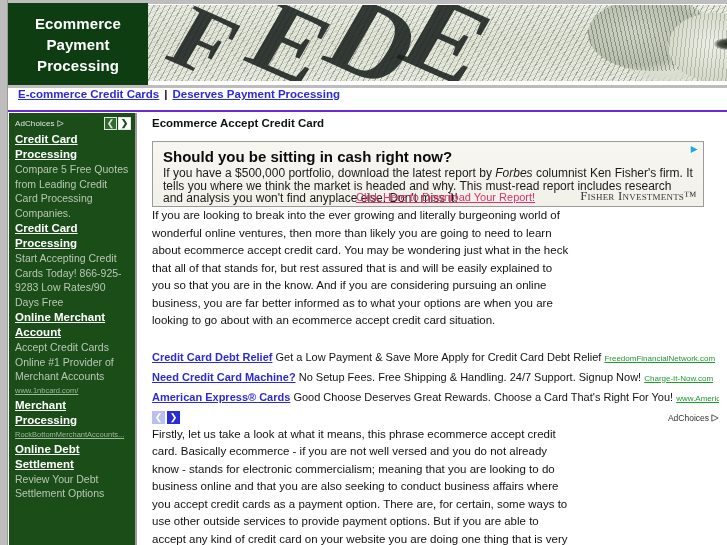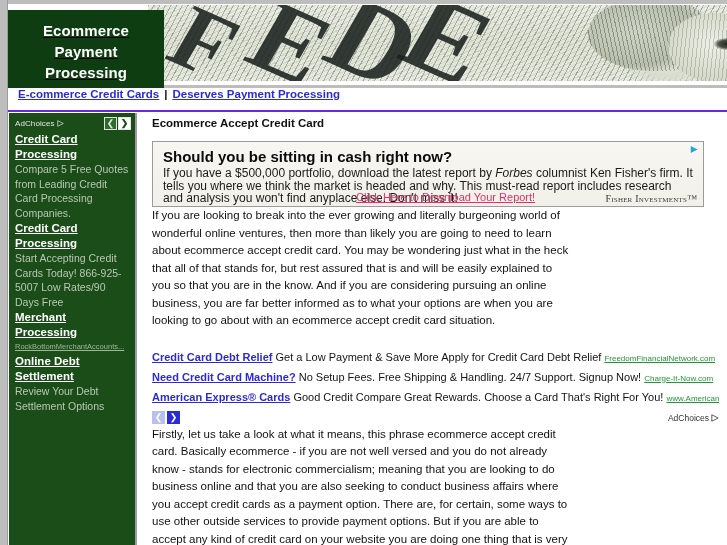--- a/index.html
+++ b/index.html
@@ -30,27 +30,26 @@
     width: 719px; height: 88px;
     background: #ffffff;
     overflow: hidden;
   }
   .header-top-strip {
     position: absolute; left: 0; top: 0;
     width: 719px; height: 4px;
     background: #bdbdbd;
   }
   .header-title-box {
-    position: absolute; left: 0; top: 10px;
-    width: 156px; height: 82px;
+    position: absolute; left: 0; top: 3px;
+    width: 140px; height: 82px;
     background: #0e3d11;
     display: flex; flex-direction: column;
     align-items: center; justify-content: center;
     z-index: 3;
-    text-decoration: underline;
   }
   .header-title-box .ttl-line {
     color: #ffffff;
     font-weight: bold;
     font-size: 15px;
     line-height: 21px;
     letter-spacing: 0.1px;
     text-align: center;
   }
   
@@ -214,21 +213,21 @@
   }
   .banner-body em { font-style: italic; }
   .banner-cta {
     position: absolute; left: 203px; bottom: 3px;
     color: #e0336d; font-size: 11px;
     text-decoration: underline;
   }
   .banner-brand {
     position: absolute; right: 6px; bottom: 2px;
     font-family: "Liberation Serif", serif;
-    font-size: 10px; color: #3b3b3b;
+    font-size: 13px; color: #3b3b3b;
     font-variant: small-caps; letter-spacing: 0.2px;
   }
   .adchoices-tri {
     position: absolute; right: 3px; top: 2px;
     width: 11px; height: 11px;
   }
 
   .body-para {
     font-size: 11.5px;
     color: #111111;
@@ -321,23 +320,28 @@
       </span>
     </div>
 
     <div class="side-ad">
       <a class="side-ad-title" href="#">Credit Card Processing</a>
       <span class="side-ad-desc">Compare 5 Free Quotes from Leading Credit Card Processing Companies.</span>
     </div>
 
     <div class="side-ad">
       <a class="side-ad-title" href="#">Credit Card Processing</a>
-      <span class="side-ad-desc">Start Accepting Credit Cards Today! 866-925-5007 Low Rates/90 Days Free</span>
-    </div>
-
+      <span class="side-ad-desc">Start Accepting Credit Cards Today! 866-925-9283 Low Rates/90 Days Free</span>
+    </div>
+
+    <div class="side-ad">
+      <a class="side-ad-title" href="#">Online Merchant Account</a>
+      <span class="side-ad-desc">Accept Credit Cards Online #1 Provider of Merchant Accounts</span>
+      <a class="side-ad-url" href="#">www.1nbcard.com/</a>
+    </div>
 
     <div class="side-ad">
       <a class="side-ad-title" href="#">Merchant Processing</a>
       <a class="side-ad-url" href="#">RockBottomMerchantAccounts...</a>
     </div>
 
     <div class="side-ad">
       <a class="side-ad-title" href="#">Online Debt Settlement</a>
       <span class="side-ad-desc">Review Your Debt Settlement Options</span>
     </div>
@@ -369,21 +373,21 @@
       </div>
 
       <div class="inline-ad-row">
         <a class="inline-ad-title" href="#">Need Credit Card Machine?</a>
         <span>No Setup Fees. Free Shipping &amp; Handling. 24/7 Support. Signup Now!</span>
         <a class="inline-ad-url" href="#">Charge-It-Now.com</a>
       </div>
 
       <div class="inline-ad-row">
         <a class="inline-ad-title" href="#">American Express® Cards</a>
-        <span>Good Credit Compare Great Rewards. Choose a Card That's Right For You!</span>
+        <span>Good Choose Deserves Great Rewards. Choose a Card That's Right For You!</span>
         <a class="inline-ad-url" href="#">www.AmericanExpress.c</a>
       </div>
 
       <div class="inline-ads-foot">
         <span class="blue-arrows">
           <span class="blue-arrow">❮</span>
           <span class="blue-arrow active">❯</span>
         </span>
         <span class="foot-adchoices">
           <span>AdChoices</span>

